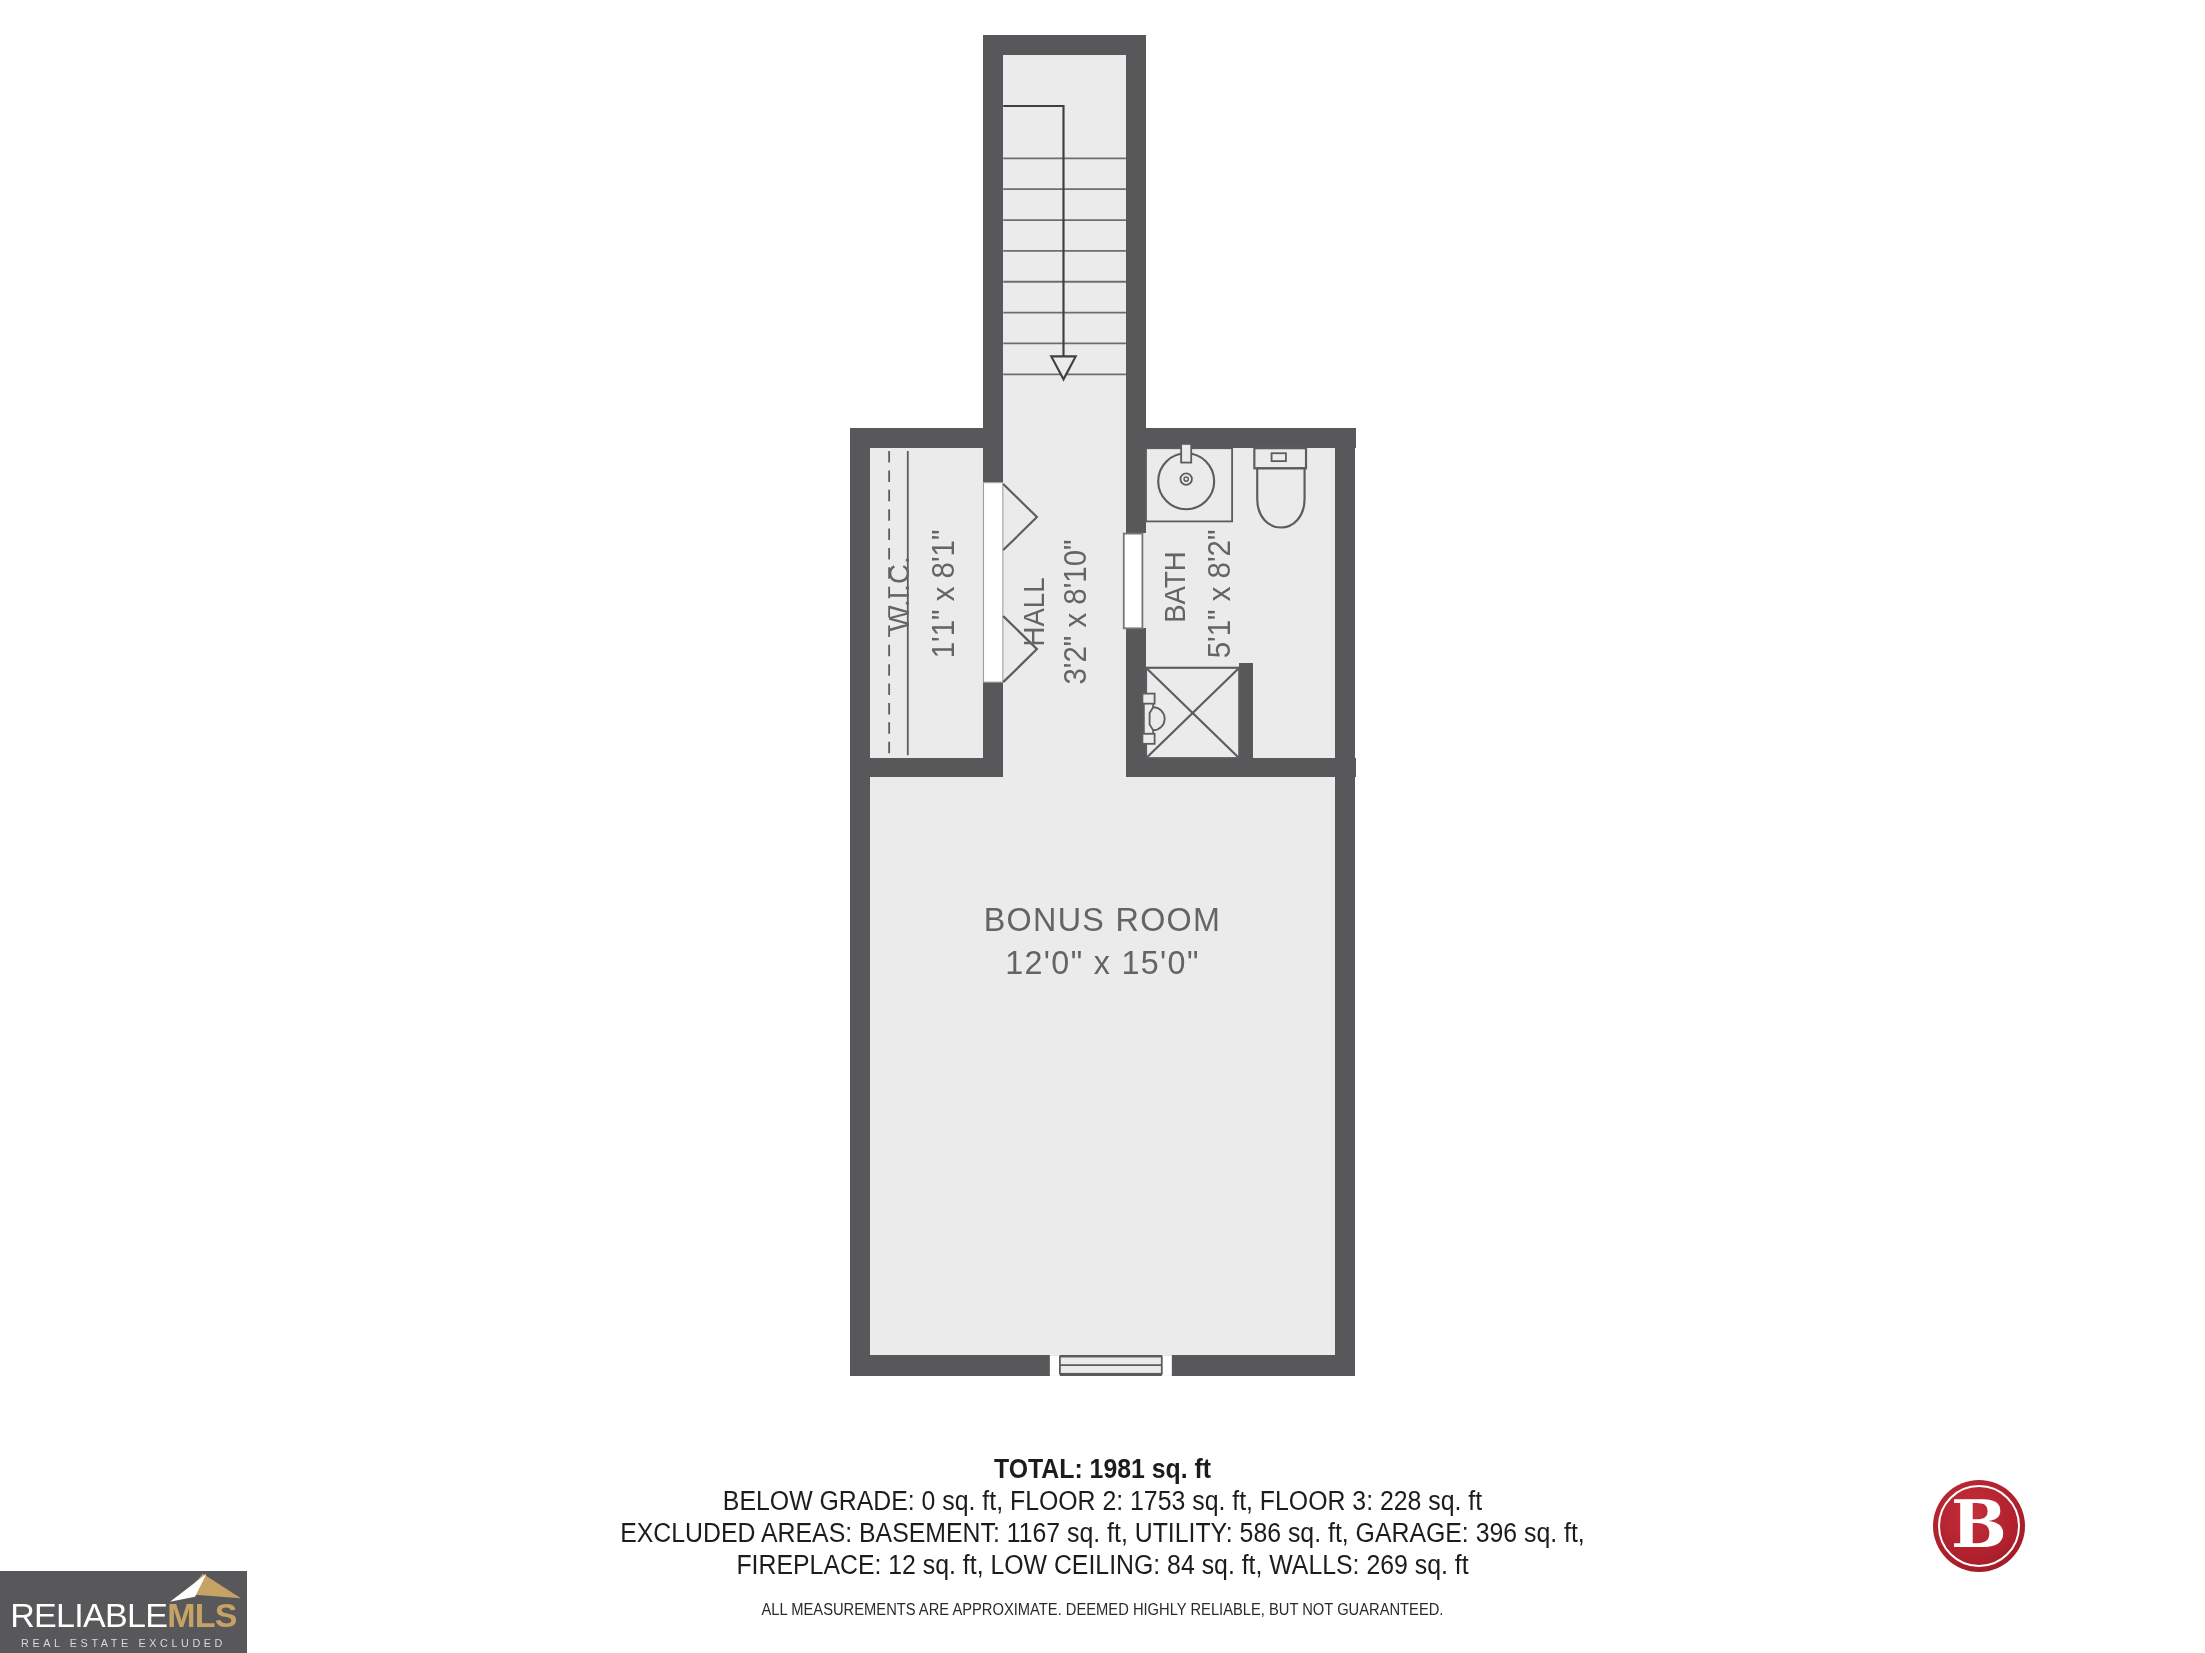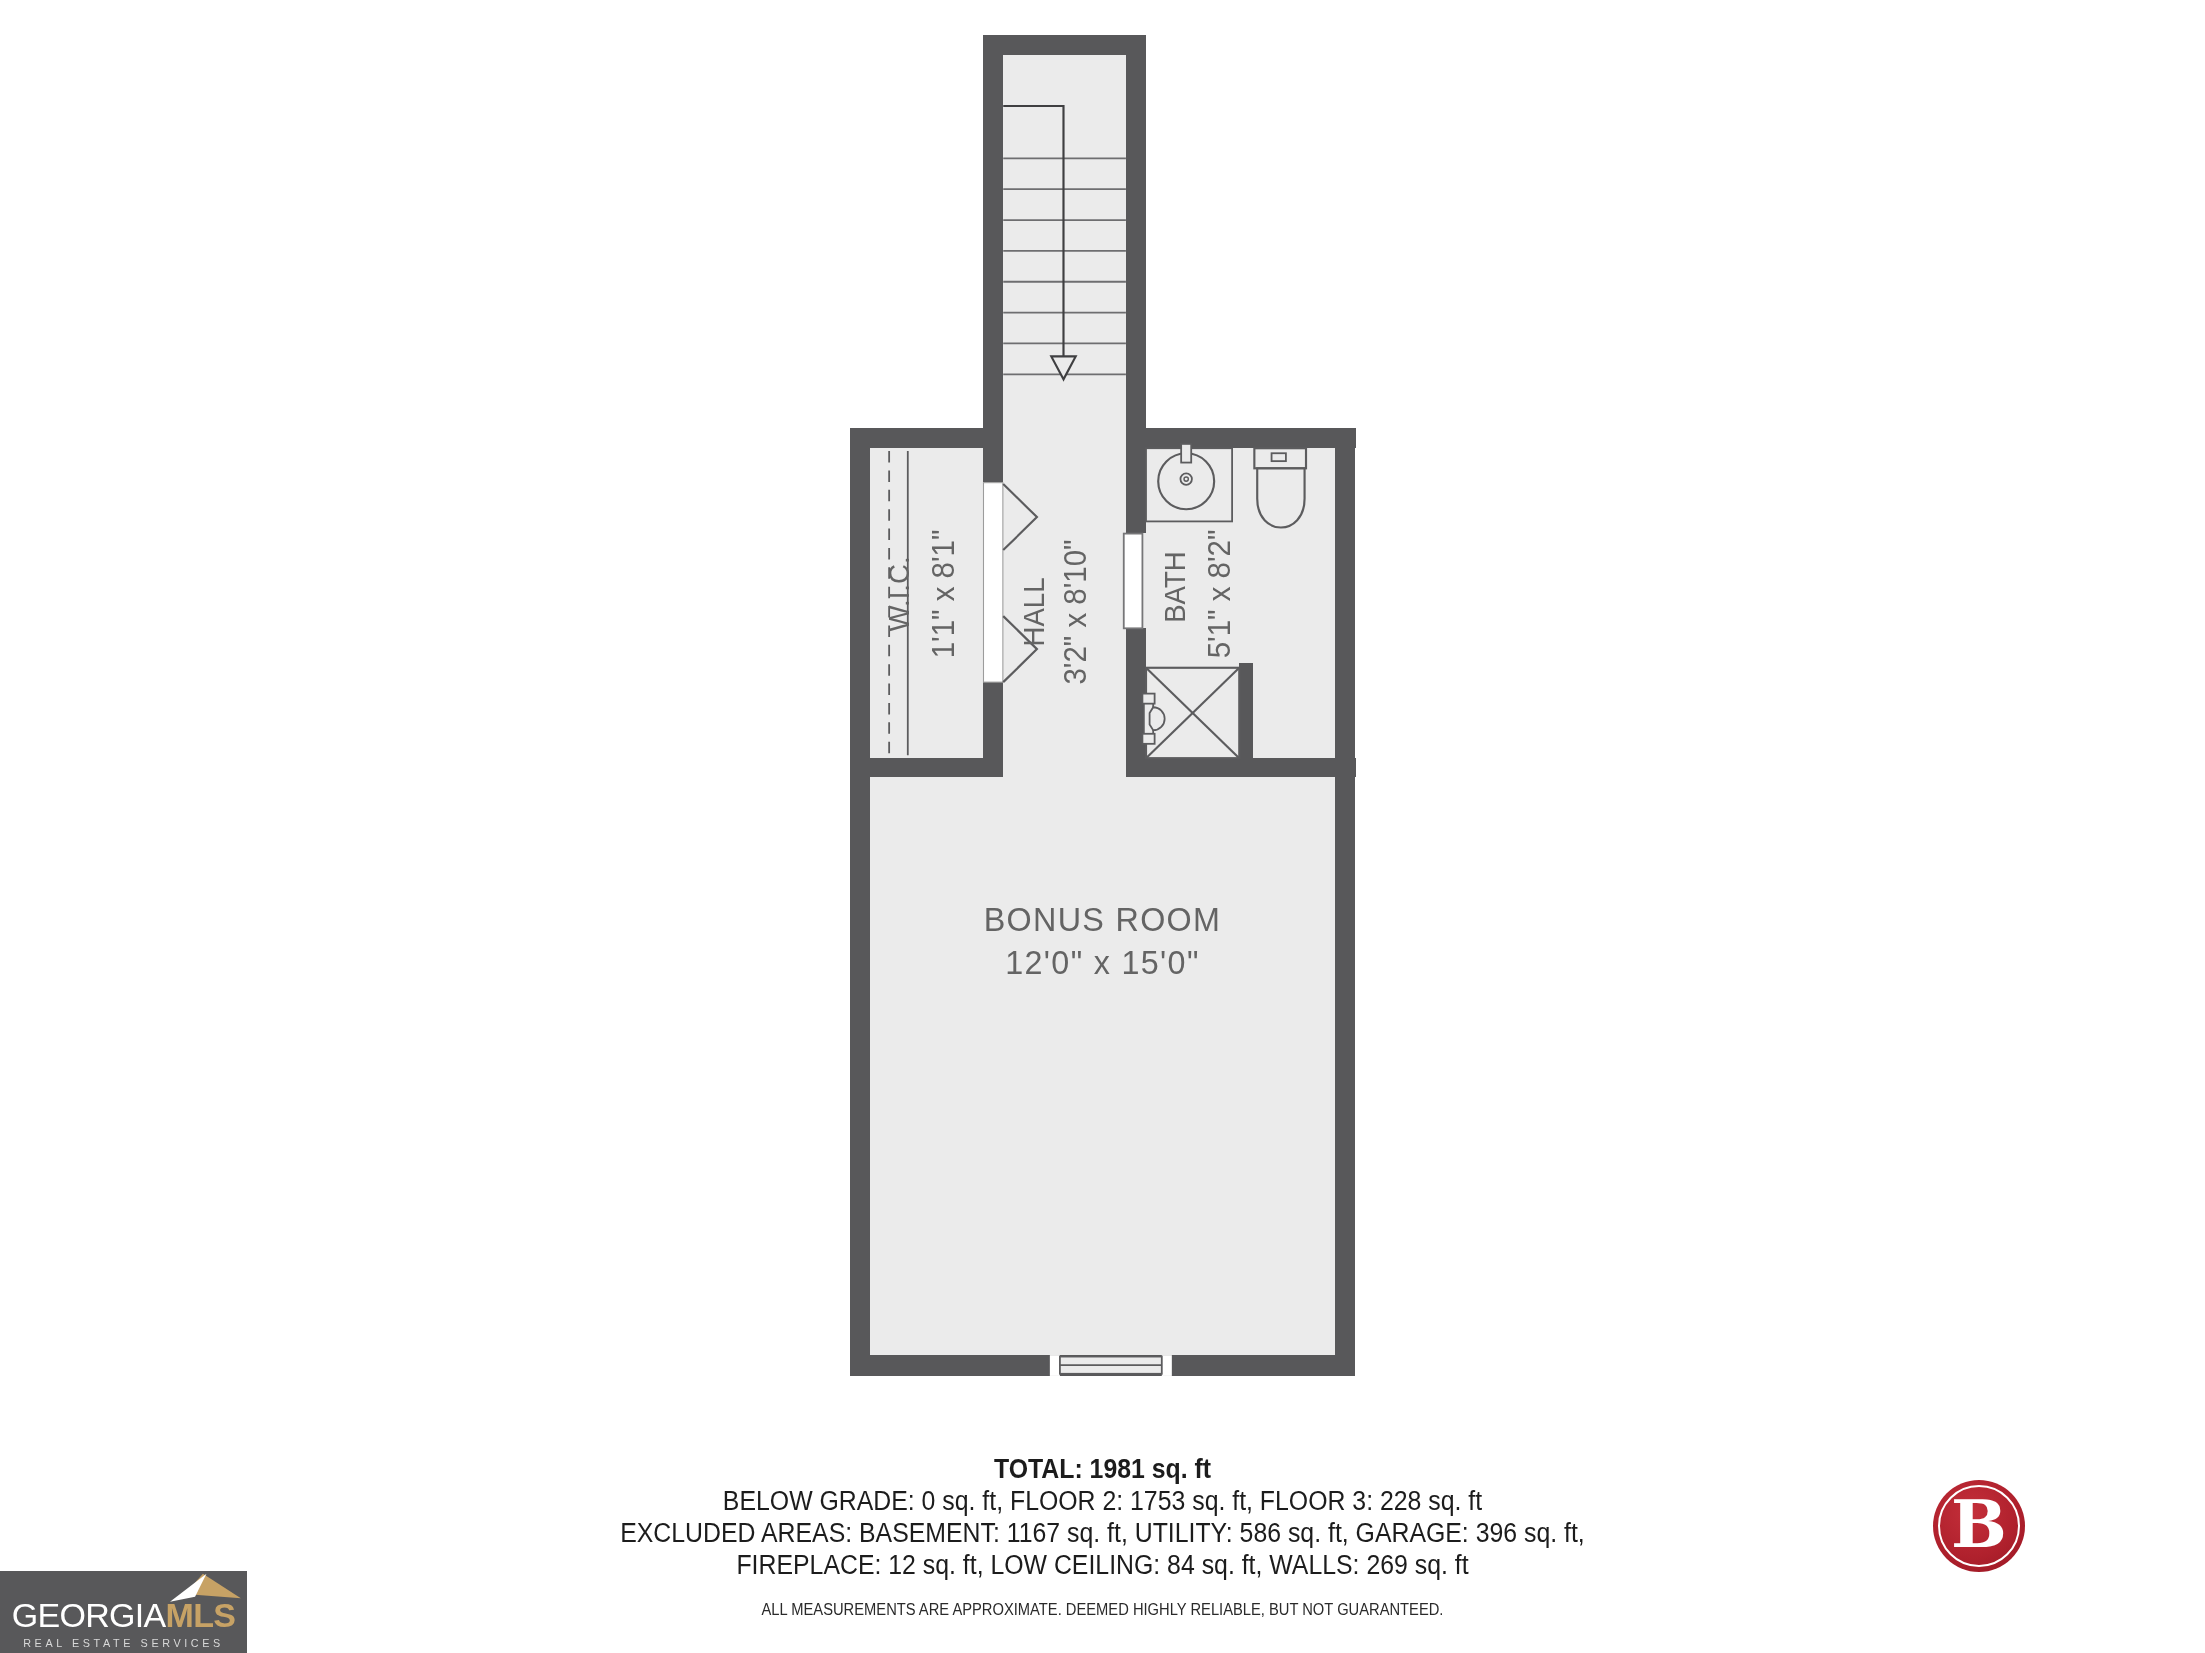--- a/index.html
+++ b/index.html
@@ -155,23 +155,23 @@
   </div>
 
   <div class="disclaimer">ALL MEASUREMENTS ARE APPROXIMATE. DEEMED HIGHLY RELIABLE, BUT NOT GUARANTEED.</div>
 
   <div class="gmls">
     <svg width="247" height="83" viewBox="0 0 344 116">
       <polygon points="283,4 336,38 258,32" fill="#c7a265"></polygon>
       <polygon points="237,43 288,4 272,36" fill="#ffffff"></polygon>
     </svg>
     <div class="name">
-      <span>GEORGIA</span><span class="accent">MLS</span>
+      <span>RELIABLE</span><span class="accent">MLS</span>
     </div>
-    <div class="tagline">REAL ESTATE SERVICES</div>
+    <div class="tagline">REAL ESTATE EXCLUDED</div>
   </div>
 
   <div class="badge">
     <div class="ring"></div>
     <div class="letter">B</div>
   </div>
 
 </div>
 
 

